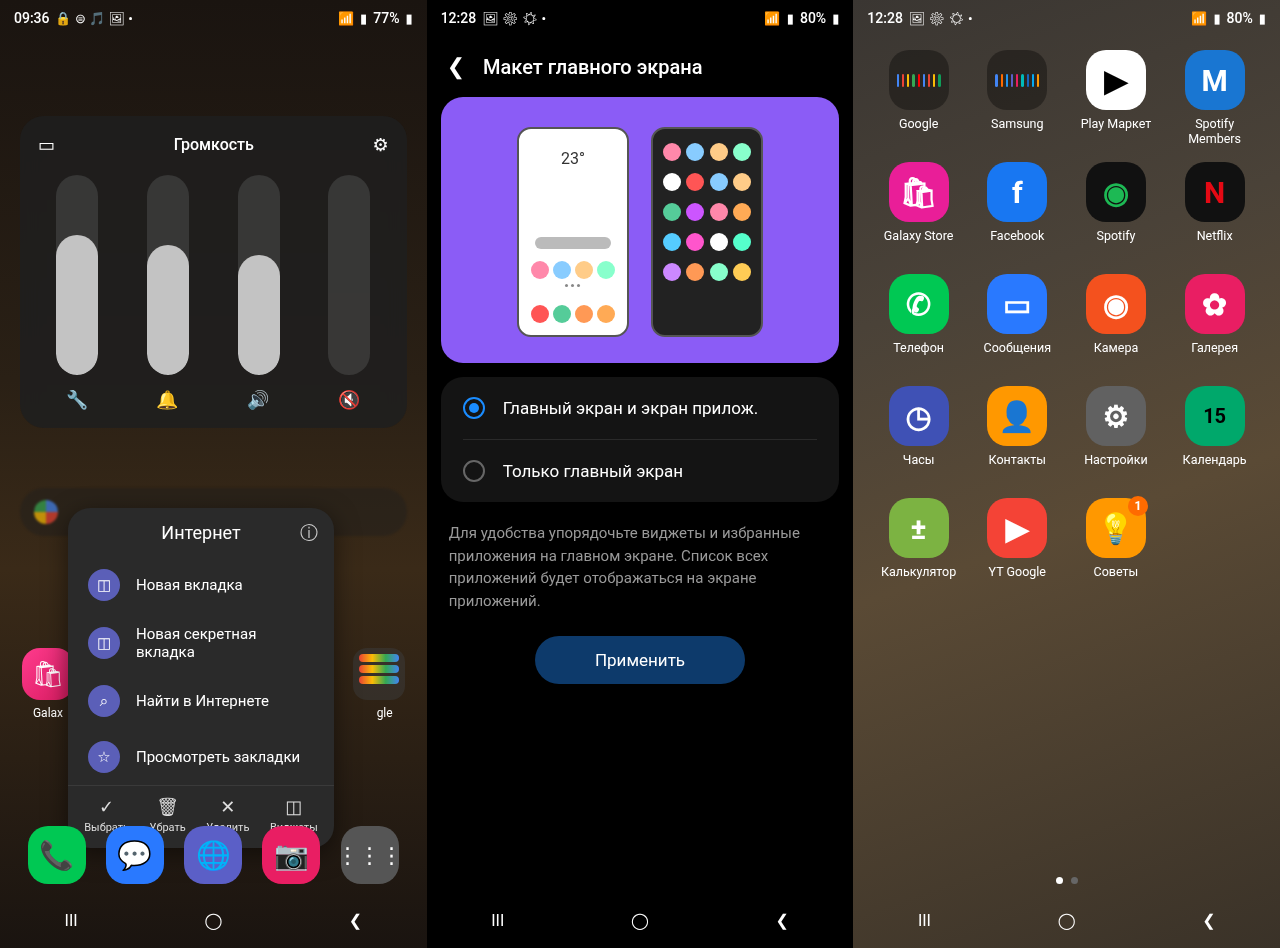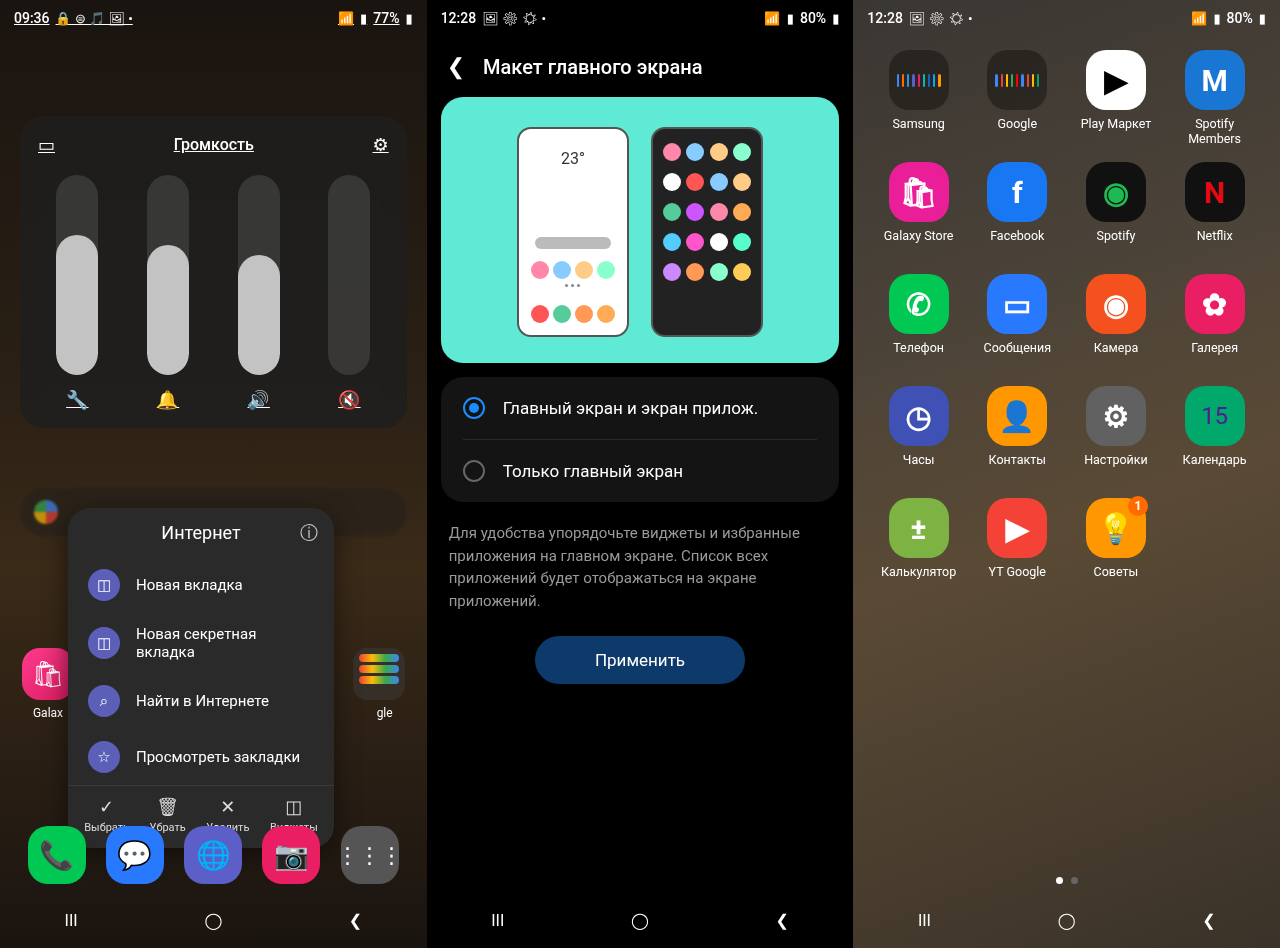--- a/index.html
+++ b/index.html
@@ -5,21 +5,21 @@
   * { box-sizing: border-box; margin: 0; padding: 0; }
   body { width: 1280px; height: 948px; background: #000; display: flex; font-family: -apple-system, Roboto, sans-serif; overflow: hidden; }
   .phone { width: 426.66px; height: 948px; position: relative; background: #000; color: #fff; }
   .statusbar { height: 36px; display: flex; justify-content: space-between; align-items: center; padding: 0 14px; font-size: 14px; font-weight: 500; }
   .statusbar .left, .statusbar .right { display: flex; align-items: center; gap: 6px; }
   .statusbar .icon { font-size: 13px; }
   .navbar { position: absolute; bottom: 0; left: 0; right: 0; height: 56px; display: flex; justify-content: space-around; align-items: center; }
   .navbar .btn { width: 60px; height: 30px; display: flex; align-items: center; justify-content: center; color: #fff; }
 
   
-  .p1 { background: linear-gradient(180deg,#1a1410 0%,#2a2015 40%,#3a2a18 60%,#1a1410 100%); text-decoration: underline; }
+  .p1 { background: linear-gradient(180deg,#1a1410 0%,#2a2015 40%,#3a2a18 60%,#1a1410 100%); }
   .volume-panel { margin: 80px 20px 0; background: rgba(30,30,30,0.85); border-radius: 24px; padding: 18px; backdrop-filter: blur(10px); }
   .vp-header { display: flex; align-items: center; justify-content: space-between; margin-bottom: 20px; }
   .vp-title { font-size: 16px; font-weight: 500; }
   .vp-sliders { display: flex; justify-content: space-around; gap: 12px; }
   .vslider { flex: 1; display: flex; flex-direction: column; align-items: center; gap: 14px; }
   .vtrack { width: 42px; height: 200px; background: rgba(80,80,80,0.5); border-radius: 22px; position: relative; overflow: hidden; }
   .vfill { position: absolute; bottom: 0; left: 0; right: 0; background: rgba(220,220,220,0.85); border-radius: 22px; }
   .vicon { font-size: 18px; color: #ddd; }
 
   .google-bar { margin: 60px 20px 0; height: 48px; background: rgba(30,30,30,0.6); border-radius: 24px; display: flex; align-items: center; padding: 0 14px; gap: 10px; filter: blur(1px); opacity: 0.7; }
@@ -40,21 +40,21 @@
   .right-stub span { display:block; height:8px; background:linear-gradient(90deg,#ea4335,#fbbc05,#34a853,#4285f4); border-radius:4px; }
   .right-label { position: absolute; right: 34px; top: 706px; font-size: 12px; }
 
   .dock { position: absolute; bottom: 64px; left: 0; right: 0; display: flex; justify-content: space-around; padding: 0 18px; }
   .dock .app { width: 58px; height: 58px; border-radius: 20px; display: flex; align-items: center; justify-content: center; font-size: 28px; }
 
   
   .p2 { background: #000; }
   .p2-header { display: flex; align-items: center; gap: 18px; padding: 18px 20px 14px; }
   .p2-title { font-size: 20px; font-weight: 500; }
-  .preview-box { margin: 4px 14px 14px; background: #5eead4; border-radius: 22px; padding: 30px 0 26px; display: flex; justify-content: center; gap: 22px; }
+  .preview-box { margin: 4px 14px 14px; background: #8b5cf6; border-radius: 22px; padding: 30px 0 26px; display: flex; justify-content: center; gap: 22px; }
   .mock { width: 112px; height: 210px; border: 2px solid #555; border-radius: 14px; background: #fff; position: relative; overflow: hidden; }
   .mock.dark { background: #222; }
   .mock .weather { position:absolute; top:20px; left:0; right:0; text-align:center; font-size:16px; color:#333; }
   .mock .bar { position:absolute; top:108px; left:16px; right:16px; height:12px; background:#bbb; border-radius:6px; }
   .mock .row { position:absolute; left:12px; right:12px; display:flex; justify-content:space-between; }
   .mock .dot { width:18px; height:18px; border-radius:50%; }
   .mock .pg { position:absolute; top:155px; left:0; right:0; display:flex; justify-content:center; gap:3px; }
   .mock .pg span { width:3px; height:3px; border-radius:50%; background:#888; }
   .mock.grid .grow { position:absolute; left:10px; right:10px; display:flex; justify-content:space-between; }
 
@@ -315,46 +315,46 @@
       <span>80%</span>
       <span class="icon">▮</span>
     </div>
   </div>
 
 
   <div class="grid3" id="grid3">
       <div class="app3">
      <div class="icon folder">
           <span style="background:#4285f4"></span>
+          <span style="background:#ea4335"></span>
+          <span style="background:#fbbc05"></span>
+          <span style="background:#34a853"></span>
+          <span style="background:#ff0000"></span>
+          <span style="background:#4285f4"></span>
+          <span style="background:#ea4335"></span>
+          <span style="background:#fbbc05"></span>
+          <span style="background:#0f9d58"></span>
+        </div>
+     <div class="label">Google</div>
+    </div>
+      <div class="app3">
+     <div class="icon folder">
+          <span style="background:#4285f4"></span>
           <span style="background:#ff6b00"></span>
           <span style="background:#2196f3"></span>
           <span style="background:#5b5fc7"></span>
           <span style="background:#e91e63"></span>
           <span style="background:#0bb"></span>
           <span style="background:#1565c0"></span>
           <span style="background:#03a9f4"></span>
           <span style="background:#ff9800"></span>
         </div>
      <div class="label">Samsung</div>
     </div>
       <div class="app3">
-     <div class="icon folder">
-          <span style="background:#4285f4"></span>
-          <span style="background:#ea4335"></span>
-          <span style="background:#fbbc05"></span>
-          <span style="background:#34a853"></span>
-          <span style="background:#ff0000"></span>
-          <span style="background:#4285f4"></span>
-          <span style="background:#ea4335"></span>
-          <span style="background:#fbbc05"></span>
-          <span style="background:#0f9d58"></span>
-        </div>
-     <div class="label">Google</div>
-    </div>
-      <div class="app3">
      <div class="icon" style="background:#fff;color:#000;font-size:30px;font-weight:bold">▶</div>
      <div class="label">Play Маркет</div>
     </div>
       <div class="app3">
      <div class="icon" style="background:#1976d2;color:#fff;font-size:30px;font-weight:bold">M</div>
      <div class="label">Spotify Members</div>
     </div>
       <div class="app3">
      <div class="icon" style="background:#e91e98;color:#fff;font-size:30px;font-weight:bold">🛍</div>
      <div class="label">Galaxy Store</div>
@@ -393,21 +393,21 @@
     </div>
       <div class="app3">
      <div class="icon" style="background:#ff9800;color:#fff;font-size:30px;font-weight:bold">👤</div>
      <div class="label">Контакты</div>
     </div>
       <div class="app3">
      <div class="icon" style="background:#616161;color:#fff;font-size:30px;font-weight:bold">⚙</div>
      <div class="label">Настройки</div>
     </div>
       <div class="app3">
-     <div class="icon" style="background:#00a86b;color:#4c1d95;font-size:24px;font-weight:normal">15</div>
+     <div class="icon" style="background:#00a86b;color:#000000;font-size:20px;font-weight:bold">15</div>
      <div class="label">Календарь</div>
     </div>
       <div class="app3">
      <div class="icon" style="background:#7cb342;color:#fff;font-size:30px;font-weight:bold">±</div>
      <div class="label">Калькулятор</div>
     </div>
       <div class="app3">
      <div class="icon" style="background:#f44336;color:#fff;font-size:30px;font-weight:bold">▶</div>
      <div class="label">YT Google</div>
     </div>

